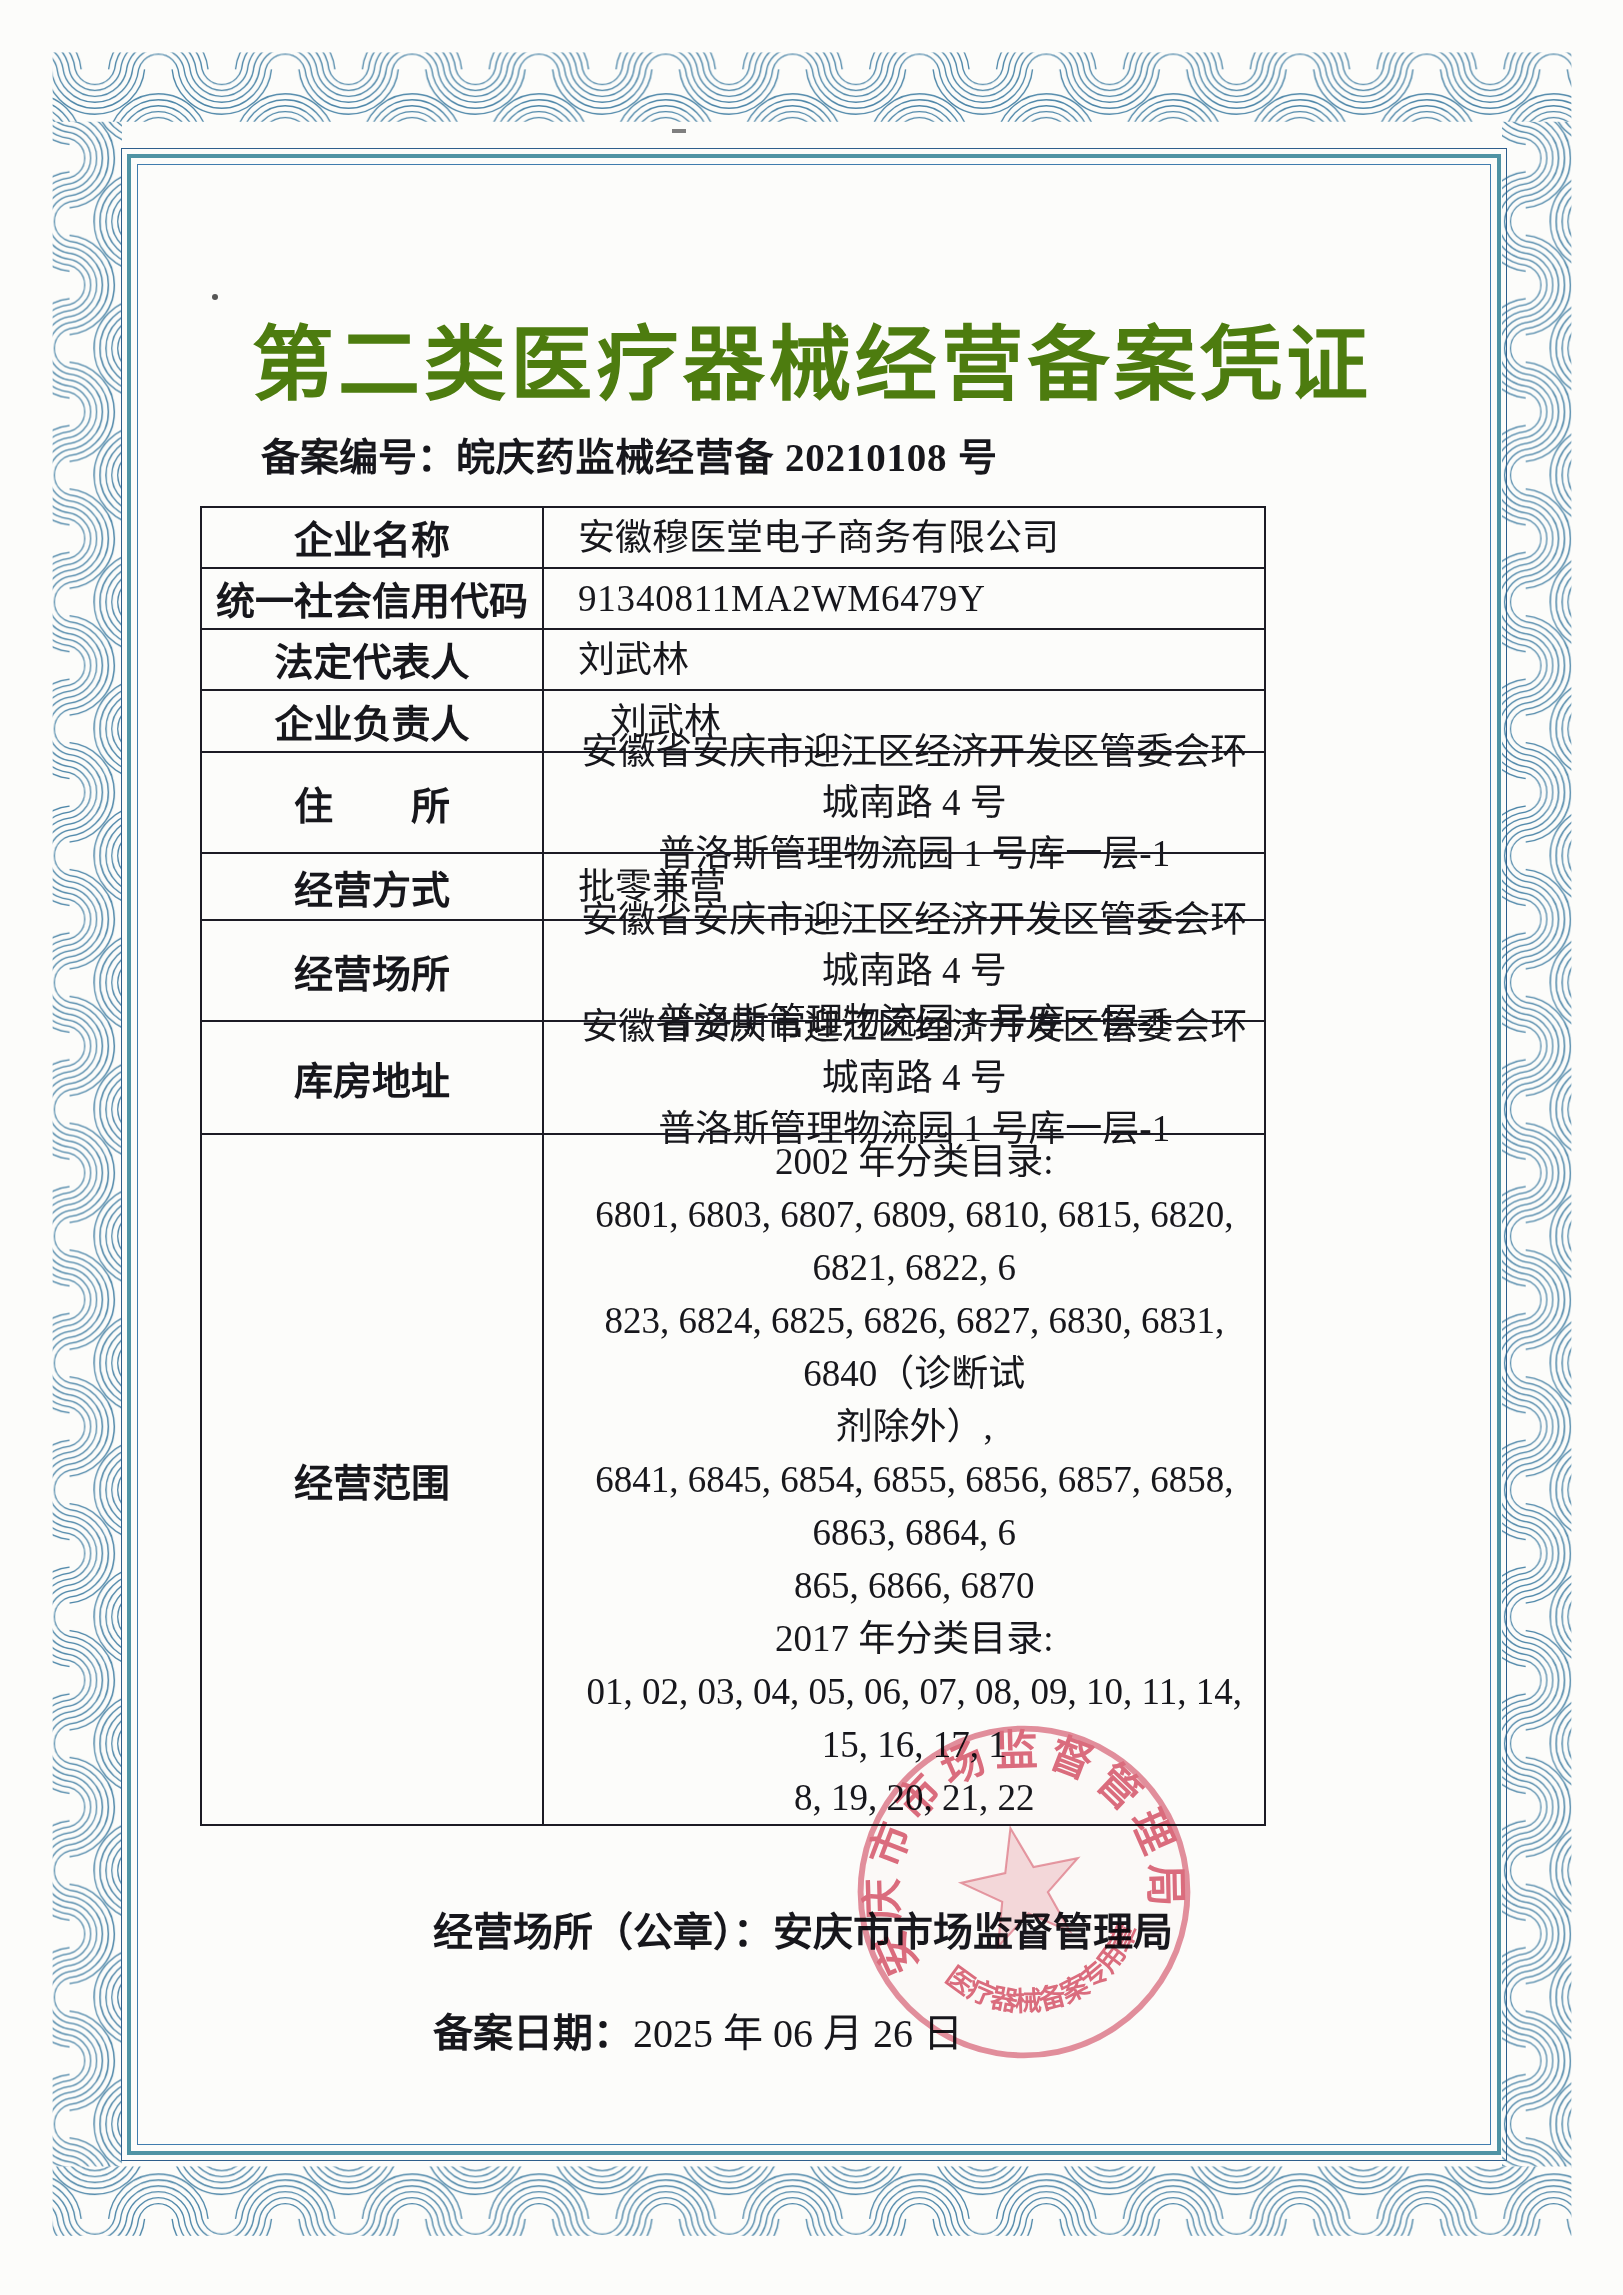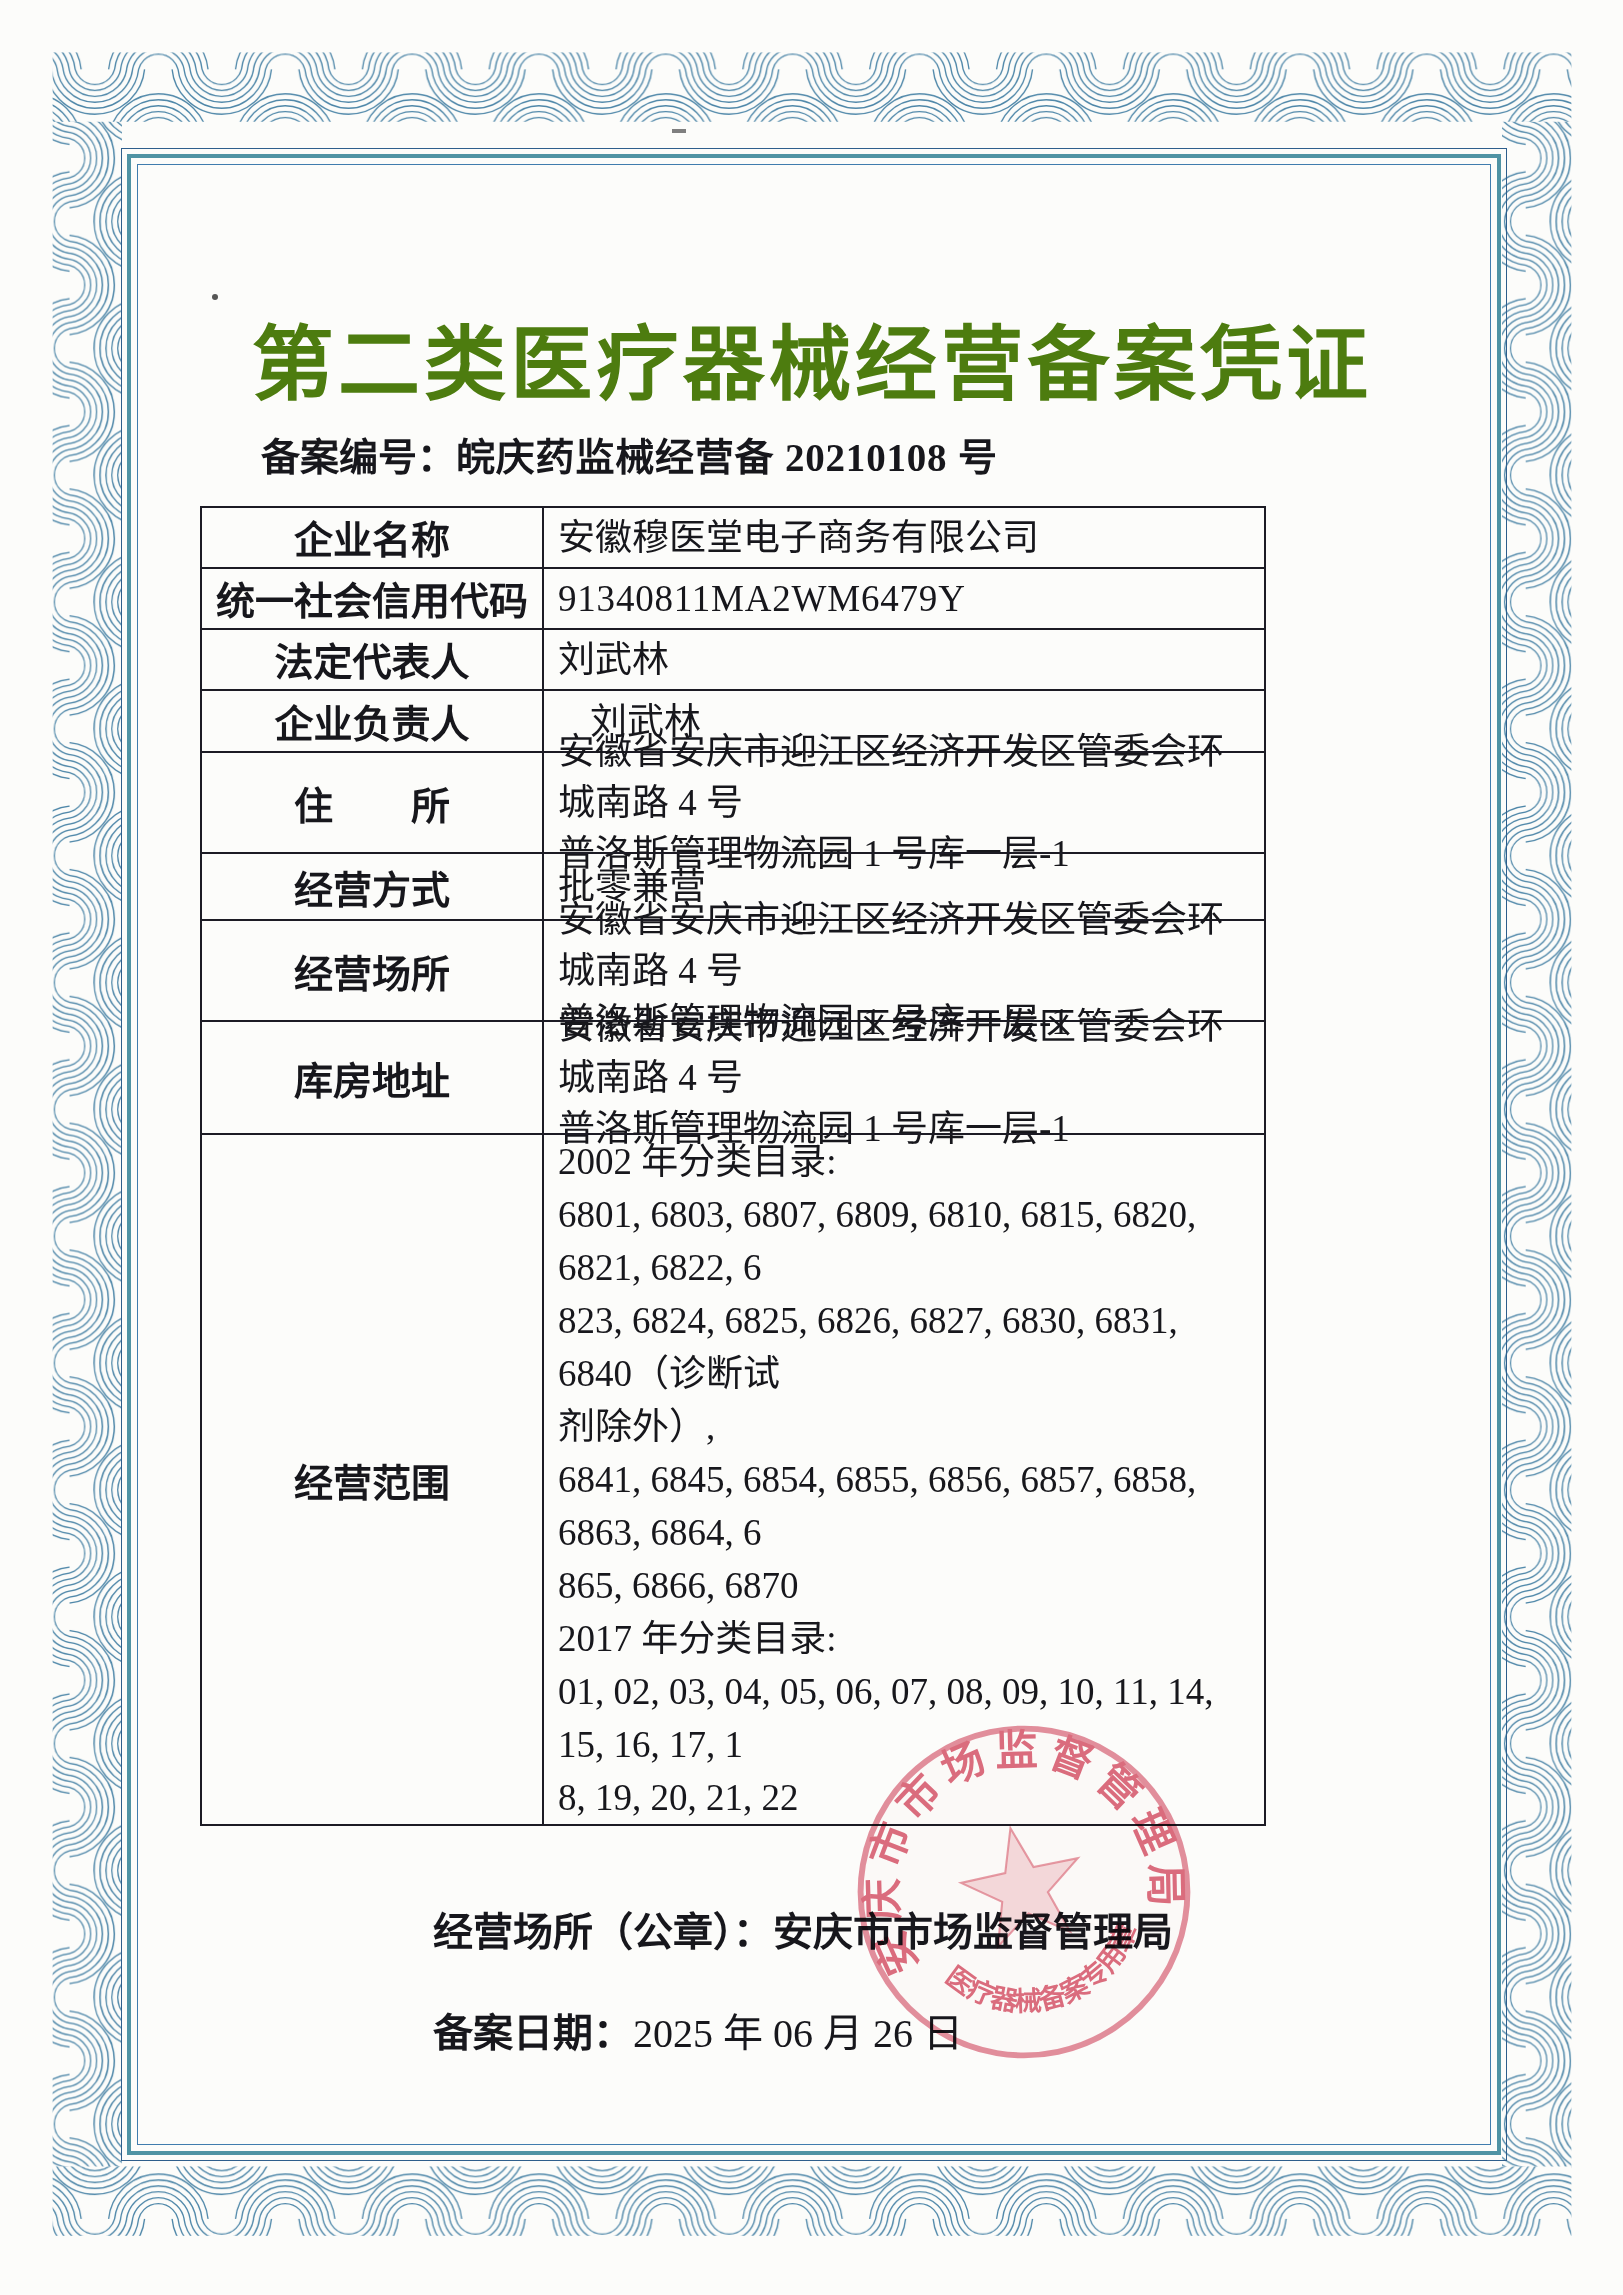--- a/index.html
+++ b/index.html
@@ -27,22 +27,22 @@
                 display:flex; flex-direction:column; background:transparent; }
   .row { display:flex; box-sizing:border-box; }
   .row + .row { border-top:2.1px solid #1c1b24; }
   .r1{height:74px;} .r2{height:77px;} .r3{height:77px;} .r4{height:78px;gap:32px;}
   .r5{height:101px;} .r6{height:84px;} .r7{height:101px;} .r8{height:113px;}
   .r9{flex:1;}
   .cell { box-sizing:border-box; display:flex; align-items:center; }
   .cell.label { width:342px; border-right:2.1px solid #1c1b24; justify-content:center;
                 font-family:"Liberation Sans", sans-serif; font-weight:700; font-size:39px;
                 text-align:center; }
-  .cell.value { flex:1; padding-left:14px; padding-right:13.5px;
-                font-size:37px; line-height:51px; white-space:pre-line; }
+  .cell.value { flex:1; padding-left:34px; padding-right:13.5px;
+                font-size:37px; line-height:51px; white-space:pre-line;text-align:center; }
   .r9 .cell.value { line-height:53px; }
   .code-val { font-size:39px; letter-spacing:0.8px; }
   
   .dept-line { position:absolute; left:433px; top:1900px; font-size:40px; z-index:2;
                font-family:"Liberation Sans", sans-serif; font-weight:700; }
   .date-line { position:absolute; left:433px; top:2001px; font-size:40px; z-index:2; }
   .date-line .lab { font-family:"Liberation Sans", sans-serif; font-weight:700; }
   .date-line .val { font-family:"Liberation Serif", serif; font-weight:400;margin-top:27px; }
   
   .stamp { position:absolute; left:842px; top:1710px; width:364px; height:364px;

